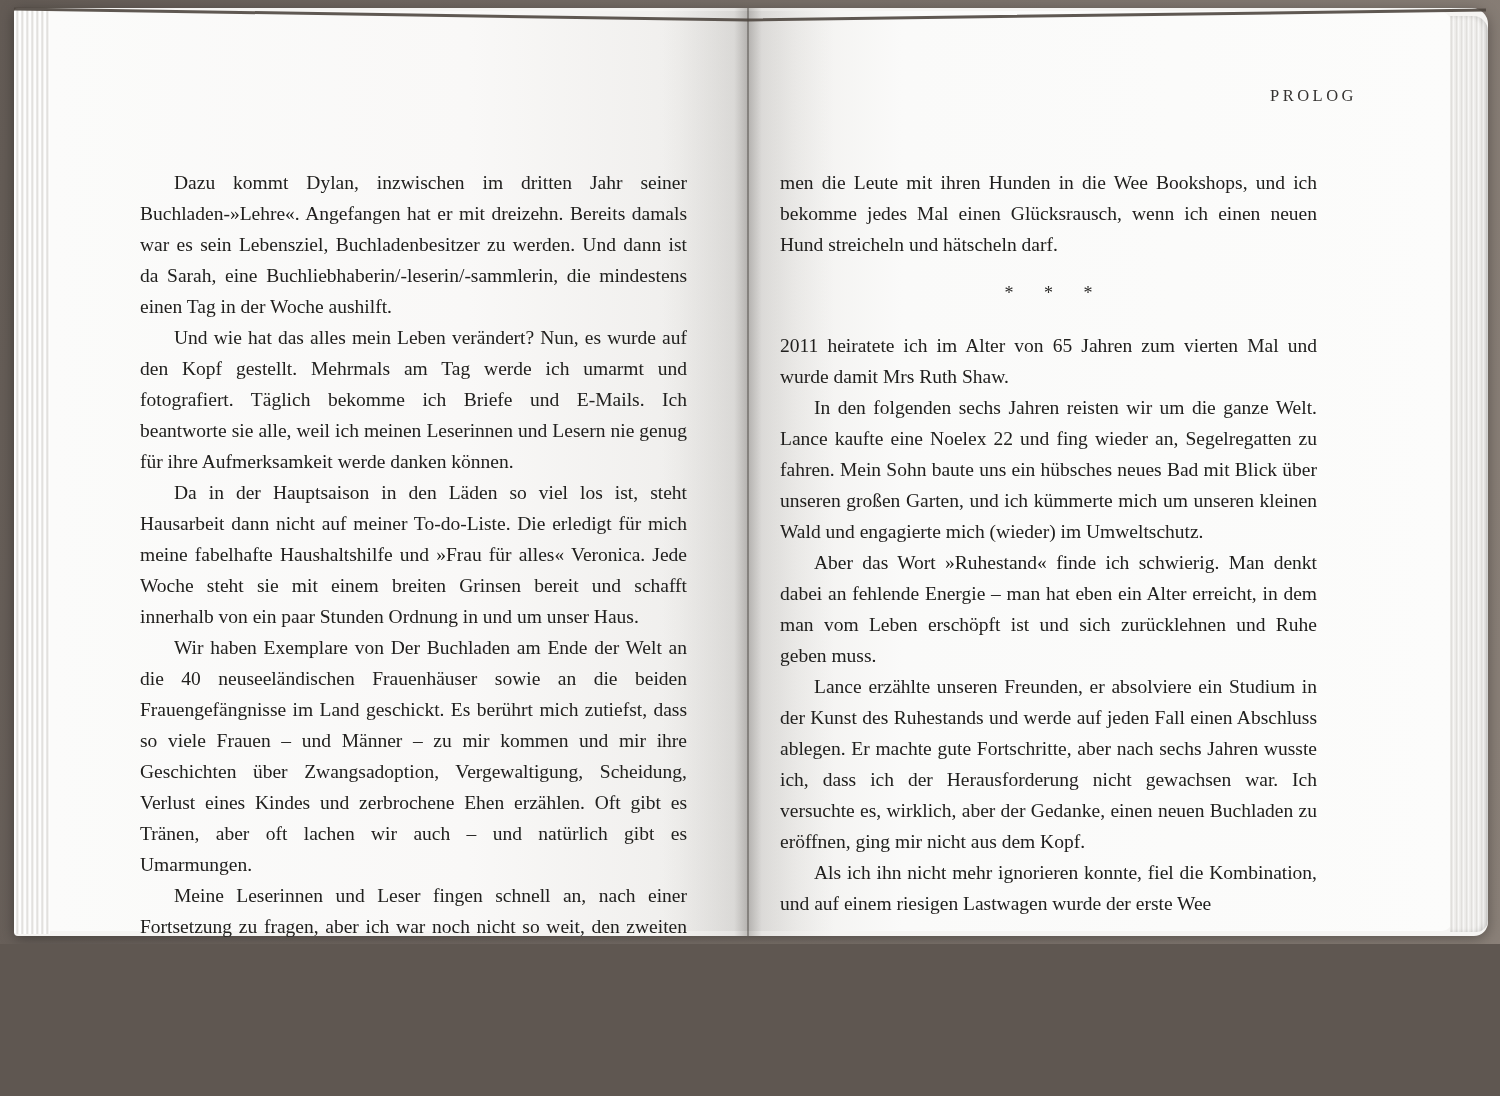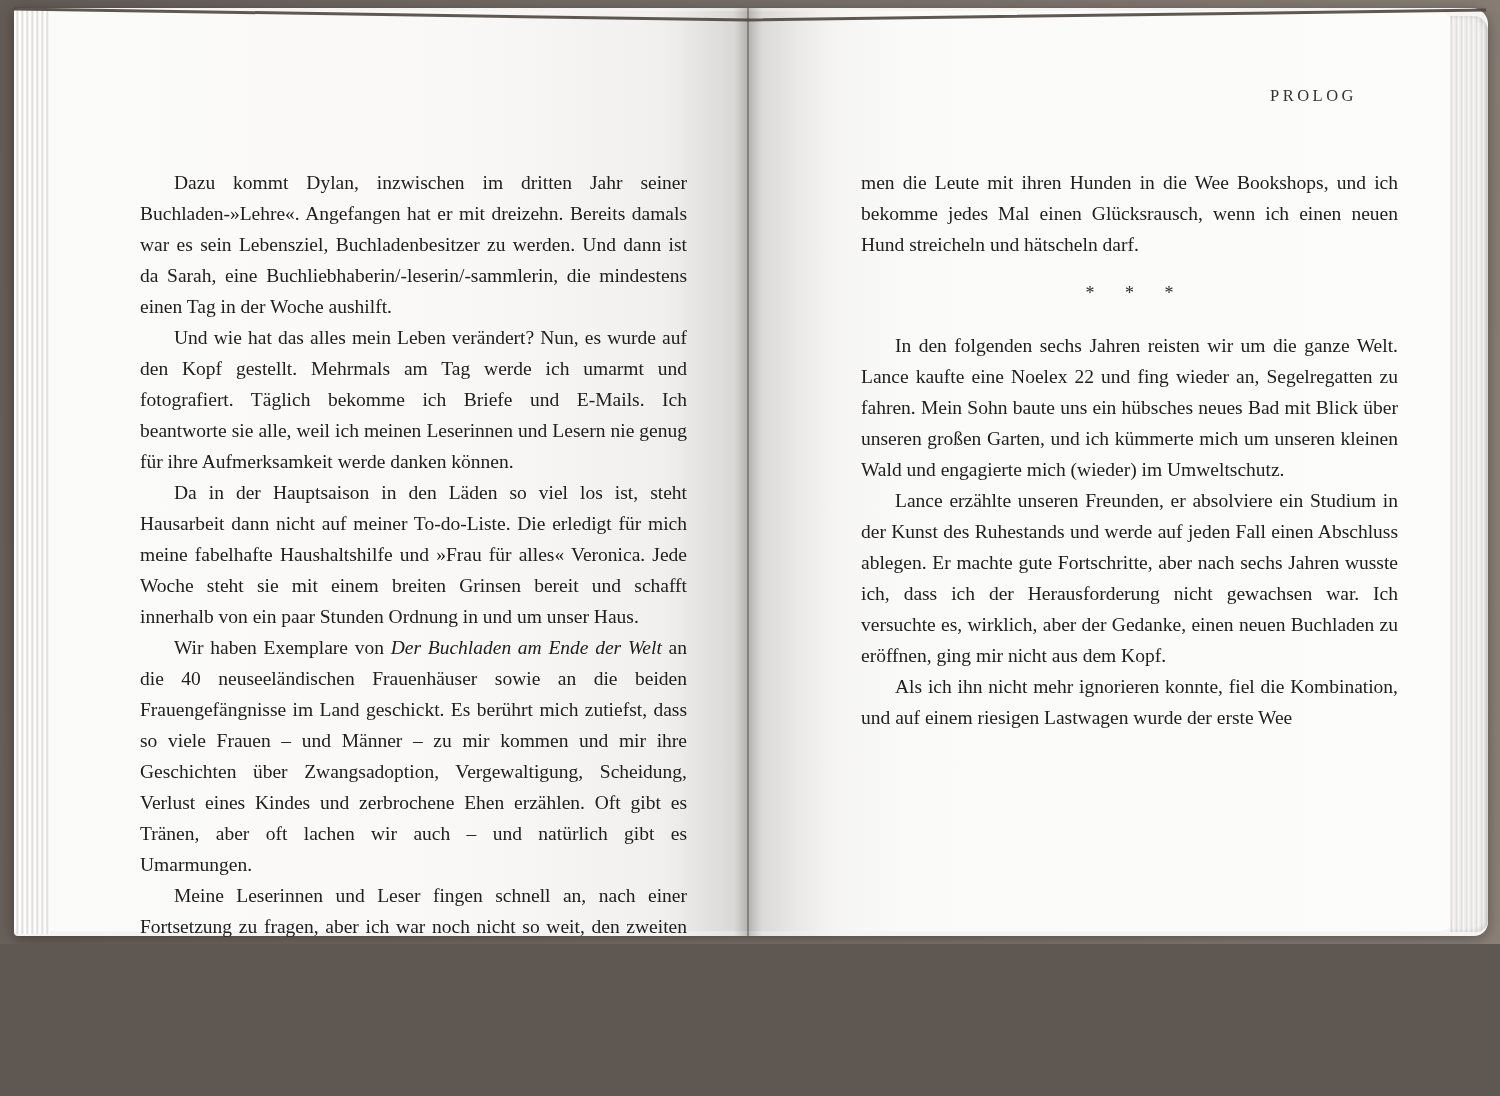--- a/index.html
+++ b/index.html
@@ -38,27 +38,27 @@
     content:'';position:absolute;left:50%;top:0;bottom:0;width:2px;
     transform:translateX(-1px);background:rgba(62,57,52,0.40);
   }
   .edges{position:absolute;left:0;top:0;pointer-events:none;}
   .running-head{
     position:absolute;left:820px;top:86px;width:537px;text-align:right;
     font-size:16.5px;letter-spacing:3.5px;color:#343230;
   }
   .text-block{position:absolute;top:167px;}
   .text-left{left:140px;width:547px;}
-  .text-right{left:861px;width:537px;}
+  .text-right{left:780px;width:537px;}
   p.para{
     margin:0;font-size:19.5px;line-height:31px;text-align:justify;
     color:#21201e;hyphens:auto;
   }
   p.indent{text-indent:34px;}
-  .it{font-style:italic;}
+  .it{}
   .divider{
     text-align:center;font-size:18px;letter-spacing:13px;padding-left:13px;
     margin:23px 0 26px 0;color:#2b2a28;
   }
   .pageno{
     position:absolute;top:982px;text-align:left;font-size:18px;color:#2b2a28;
   }
   .pageno-left{left:140px;width:547px;}
   .pageno-right{left:820px;width:537px;}
 </style>
@@ -79,21 +79,23 @@
   <div class="text-block text-left">
       <p class="para indent"><span>Dazu kommt Dylan, inzwischen im dritten Jahr seiner Buchladen-»Lehre«. Angefangen hat er mit dreizehn. Bereits damals war es sein Lebensziel, Buchladenbesitzer zu werden. Und dann ist da Sarah, eine Buchliebhaberin/-leserin/-sammlerin, die mindestens einen Tag in der Woche aushilft.</span></p>
       <p class="para indent"><span>Und wie hat das alles mein Leben verändert? Nun, es wurde auf den Kopf gestellt. Mehrmals am Tag werde ich umarmt und fotografiert. Täglich bekomme ich Briefe und E-Mails. Ich beantworte sie alle, weil ich meinen Leserinnen und Lesern nie genug für ihre Aufmerksamkeit werde danken können.</span></p>
       <p class="para indent"><span>Da in der Hauptsaison in den Läden so viel los ist, steht Hausarbeit dann nicht auf meiner To-do-Liste. Die erledigt für mich meine fabelhafte Haushaltshilfe und »Frau für alles« Veronica. Jede Woche steht sie mit einem breiten Grinsen bereit und schafft innerhalb von ein paar Stunden Ordnung in und um unser Haus.</span></p>
       <p class="para indent"><span>Wir haben Exemplare von </span><span class="it">Der Buchladen am Ende der Welt</span><span> an die 40 neuseeländischen Frauenhäuser sowie an die beiden Frauengefängnisse im Land geschickt. Es berührt mich zutiefst, dass so viele Frauen – und Männer – zu mir kommen und mir ihre Geschichten über Zwangsadoption, Vergewaltigung, Scheidung, Verlust eines Kindes und zerbrochene Ehen erzählen. Oft gibt es Tränen, aber oft lachen wir auch – und natürlich gibt es Umarmungen.</span></p>
       <p class="para indent"><span>Meine Leserinnen und Leser fingen schnell an, nach einer Fortsetzung zu fragen, aber ich war noch nicht so weit, den zweiten Teil meiner Lebensgeschichte aufzuschreiben, und schrieb stattdessen </span><span class="it">Ruhestand Dogs</span><span>. Und das hat richtig Spaß gemacht. Hunde und Bücher – was für eine tolle Kombination. Jetzt kom-</span></p>
     </div>
   <div class="text-block text-right">
       <p class="para"><span>men die Leute mit ihren Hunden in die Wee Bookshops, und ich bekomme jedes Mal einen Glücksrausch, wenn ich einen neuen Hund streicheln und hätscheln darf.</span></p>
       <div class="divider">* * *</div>
+      <p class="para"><span>2011 heiratete ich im Alter von 65 Jahren zum vierten Mal und wurde damit Mrs Ruth Shaw.</span></p>
       <p class="para indent"><span>In den folgenden sechs Jahren reisten wir um die ganze Welt. Lance kaufte eine Noelex 22 und fing wieder an, Segelregatten zu fahren. Mein Sohn baute uns ein hübsches neues Bad mit Blick über unseren großen Garten, und ich kümmerte mich um unseren kleinen Wald und engagierte mich (wieder) im Umweltschutz.</span></p>
+      <p class="para indent"><span>Aber das Wort »Ruhestand« finde ich schwierig. Man denkt dabei an fehlende Energie – man hat eben ein Alter erreicht, in dem man vom Leben erschöpft ist und sich zurücklehnen und Ruhe geben muss.</span></p>
       <p class="para indent"><span>Lance erzählte unseren Freunden, er absolviere ein Studium in der Kunst des Ruhestands und werde auf jeden Fall einen Abschluss ablegen. Er machte gute Fortschritte, aber nach sechs Jahren wusste ich, dass ich der Herausforderung nicht gewachsen war. Ich versuchte es, wirklich, aber der Gedanke, einen neuen Buchladen zu eröffnen, ging mir nicht aus dem Kopf.</span></p>
       <p class="para indent"><span>Als ich ihn nicht mehr ignorieren konnte, fiel die Kombination, und auf einem riesigen Lastwagen wurde der erste Wee</span></p>
     </div>
 
   <div class="pageno pageno-left">10</div>
 
   <svg class="edges" width="1500" height="1096" viewBox="0 0 1500 1096">
     <path d="M14 9 L748 20 L1486 10" fill="none" stroke="#4e463f" stroke-width="3" stroke-linejoin="round" opacity="0.9"></path>
     <path d="M14 1087 L748 1079 L1486 1088" fill="none" stroke="#4e463f" stroke-width="3.5" stroke-linejoin="round" opacity="0.9"></path>
   </svg>

